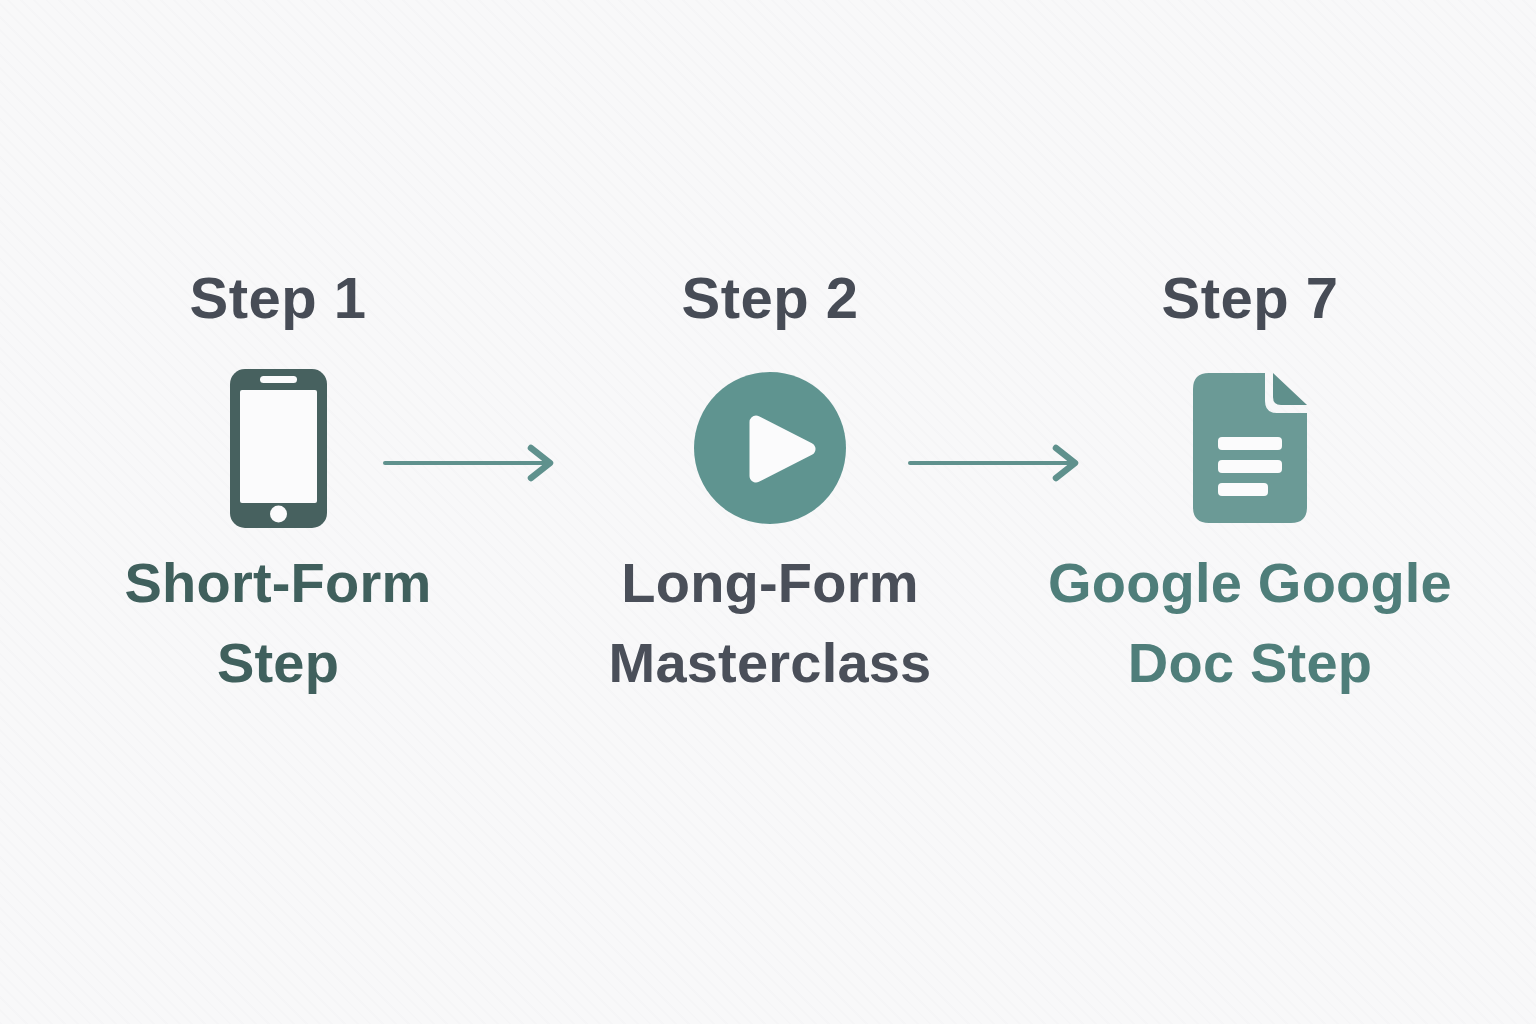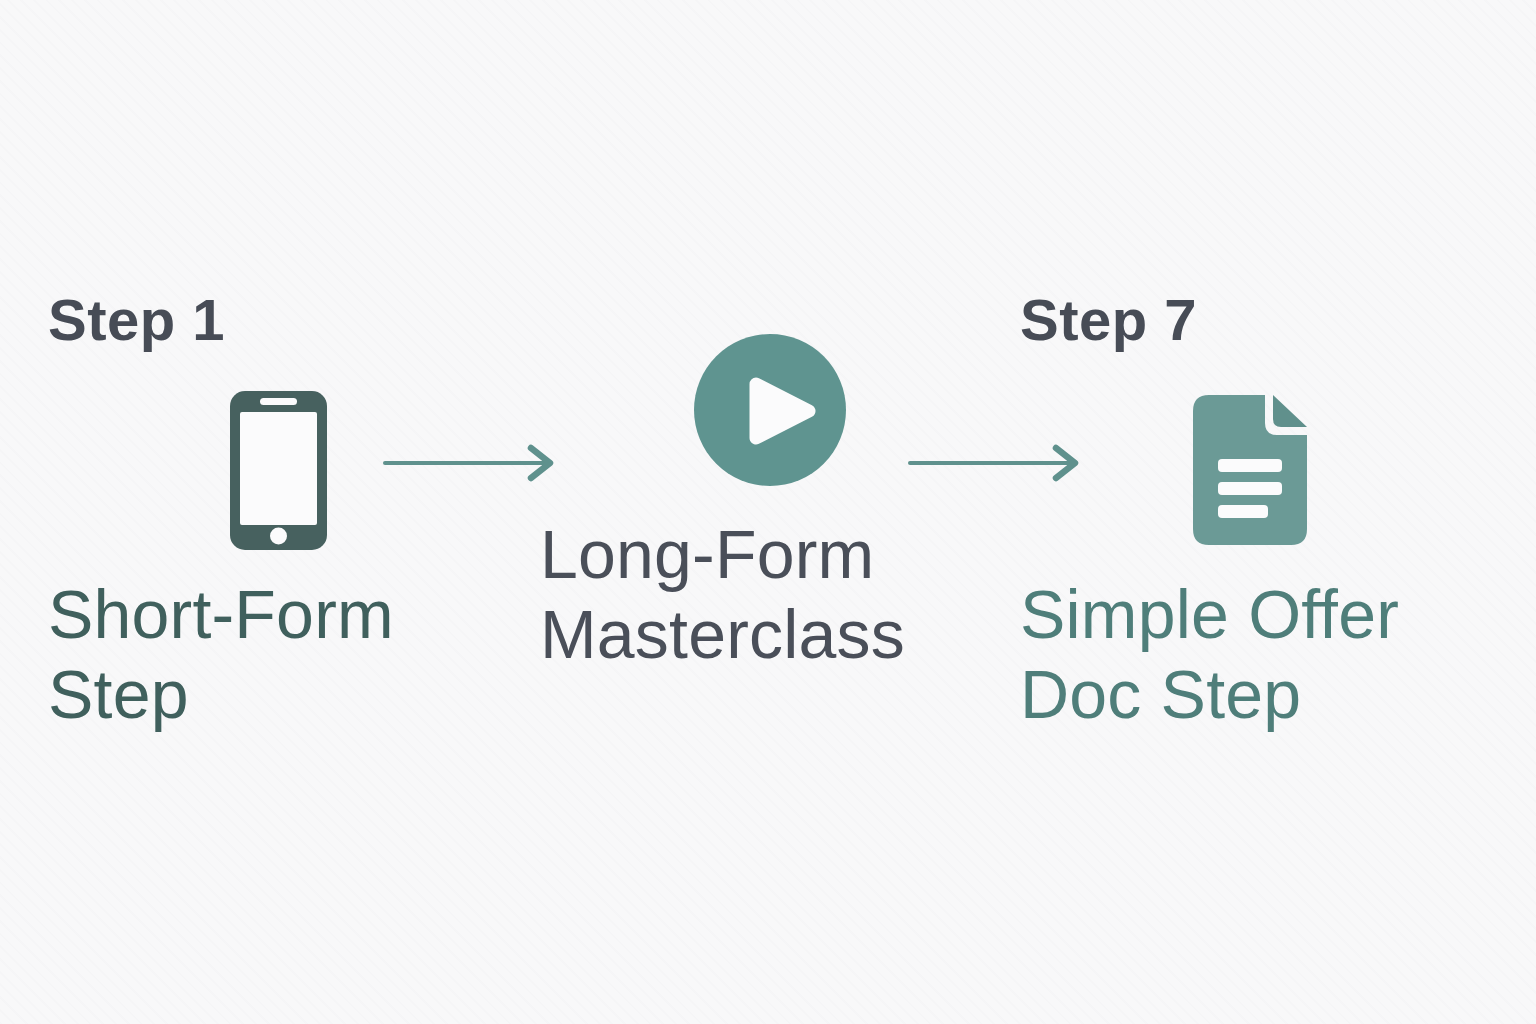--- a/index.html
+++ b/index.html
@@ -24,22 +24,23 @@
       rgba(190,190,200,0.045) 0px,
       rgba(190,190,200,0.045) 2px,
       transparent 2px,
       transparent 9px
     );
     pointer-events: none;
   }
 
   .step-col {
     position: absolute;
-    top: 290px;
+    top: 268px;
     width: 460px;
+    text-align: center;
   }
   .step-col-1 { left: 48px; }
   .step-col-2 { left: 540px; }
   .step-col-3 { left: 1020px; }
 
   .step-title {
     font-size: 58px;
     line-height: 60px;
     font-weight: bold;
     color: var(--header_text, #474c56);
@@ -48,24 +49,24 @@
 
   .icon-area {
     margin-top: 40px;
     height: 160px;
     display: flex;
     align-items: center;
     justify-content: center;
   }
 
   .step-label {
-    margin-top: 24px;
-    font-size: 68px;
+    margin-top: 15px;
+    font-size: 56px;
     line-height: 80px;
-    font-weight: normal;
+    font-weight: bold;
     letter-spacing: 0.2px;
   }
   .step-col-1 .step-label { color: var(--label_step1, #40605d); }
   .step-col-2 .step-label { color: var(--label_step2, #4a4f59); }
   .step-col-3 .step-label { color: var(--label_step3, #4f7e7a); }
   .label-line { display: block; }
 
   .flow-arrow {
     position: absolute;
     top: 441px;
@@ -99,20 +100,21 @@
 </div>
 
 <div class="flow-arrow flow-arrow-1">
   <svg class="icon-svg" width="176" height="44" viewBox="0 0 176 44" aria-hidden="true">
     <line x1="2" y1="22" x2="162" y2="22" stroke="var(--arrow)" stroke-width="4" stroke-linecap="round"></line>
     <polyline points="148,7 167,22 148,37" fill="none" stroke="var(--arrow)" stroke-width="6.5" stroke-linecap="round" stroke-linejoin="round"></polyline>
   </svg>
 </div>
 
 <div class="step-col step-col-2">
+  <div class="step-title">Step 2</div>
   <div class="icon-area">
     <span>
       <svg class="icon-svg" width="152" height="152" viewBox="0 0 152 152" aria-hidden="true">
         <circle cx="76" cy="76" r="76" fill="var(--play)"></circle>
         <path d="M62 50 L115 77 L62 104 Z" fill="var(--icon_white)" stroke="var(--icon_white)" stroke-width="13" stroke-linejoin="round"></path>
       </svg>
     </span>
   </div>
   <div class="step-label">
     <span class="label-line">Long-Form</span>
@@ -134,16 +136,16 @@
       <svg class="icon-svg" width="114" height="150" viewBox="0 0 114 150" aria-hidden="true">
         <path d="M16 0 H72 V28 Q72 40 84 40 H114 V134 Q114 150 98 150 H16 Q0 150 0 134 V16 Q0 0 16 0 Z" fill="var(--doc)"></path>
         <path d="M80 0 L114 32 H88 Q80 32 80 24 Z" fill="var(--doc_fold)"></path>
         <rect x="25" y="64" width="64" height="13" rx="4" fill="var(--icon_white)"></rect>
         <rect x="25" y="87" width="64" height="13" rx="4" fill="var(--icon_white)"></rect>
         <rect x="25" y="110" width="50" height="13" rx="4" fill="var(--icon_white)"></rect>
       </svg>
     </span>
   </div>
   <div class="step-label">
-    <span class="label-line">Simple Offer</span>
+    <span class="label-line">Google Google</span>
     <span class="label-line">Doc Step</span>
   </div>
 </div>
 
 </body></html>

